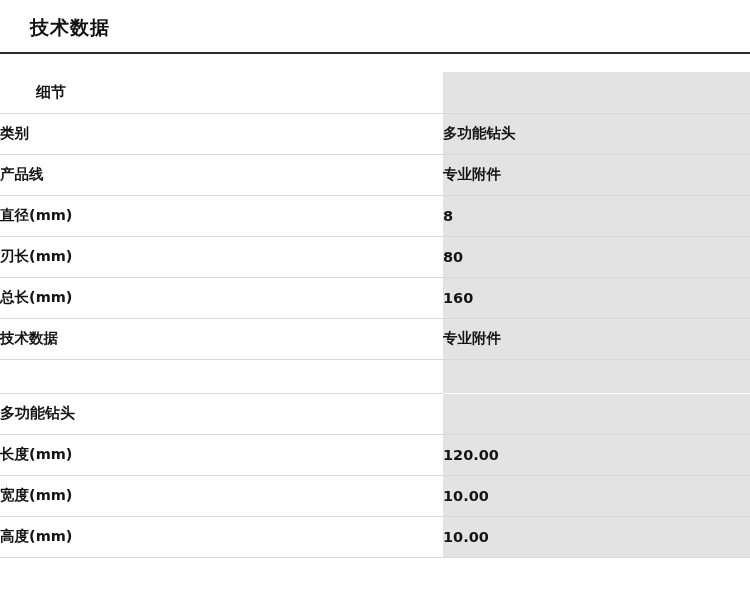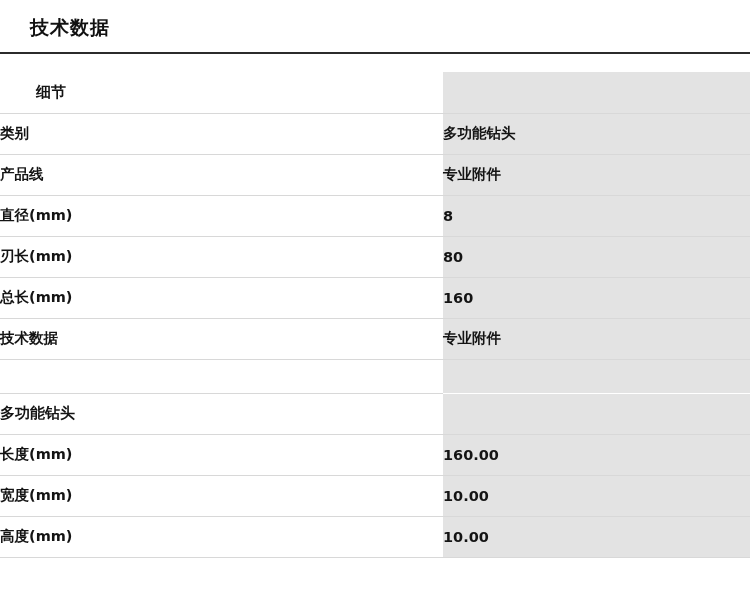--- a/index.html
+++ b/index.html
@@ -130,21 +130,21 @@
         <td class="value"></td>
       </tr>
 
       <tr class="section">
         <td class="label">多功能钻头</td>
         <td class="value"></td>
       </tr>
 
       <tr>
         <td class="label">长度(mm)</td>
-        <td class="value">160.00</td>
+        <td class="value">120.00</td>
       </tr>
       <tr>
         <td class="label">宽度(mm)</td>
         <td class="value">10.00</td>
       </tr>
       <tr>
         <td class="label">高度(mm)</td>
         <td class="value">10.00</td>
       </tr>
     </tbody>

